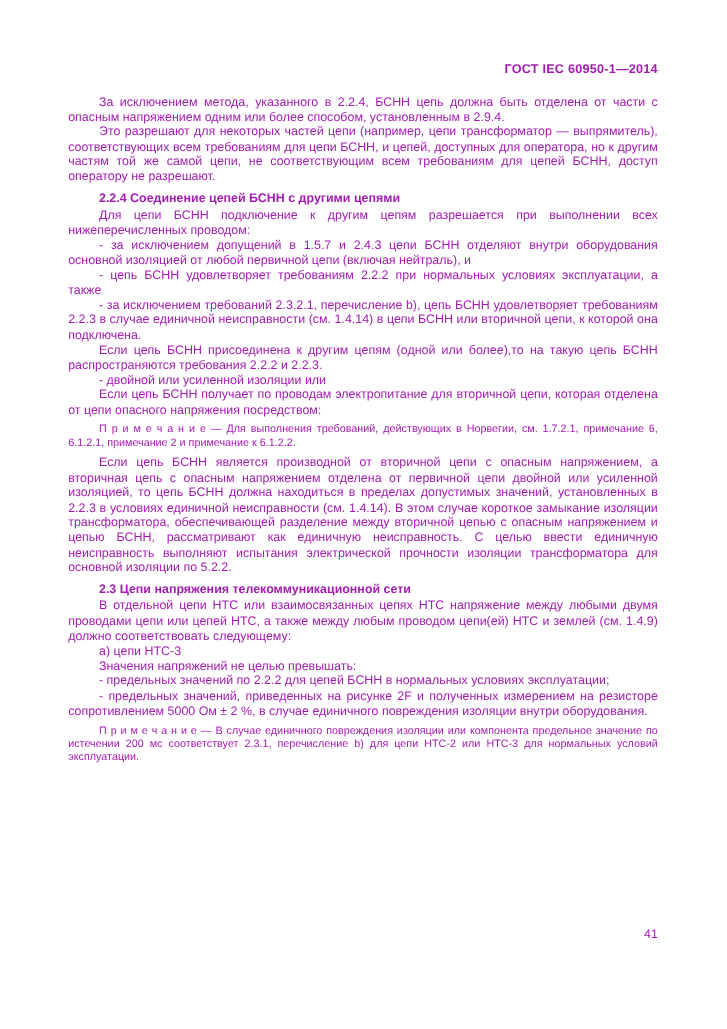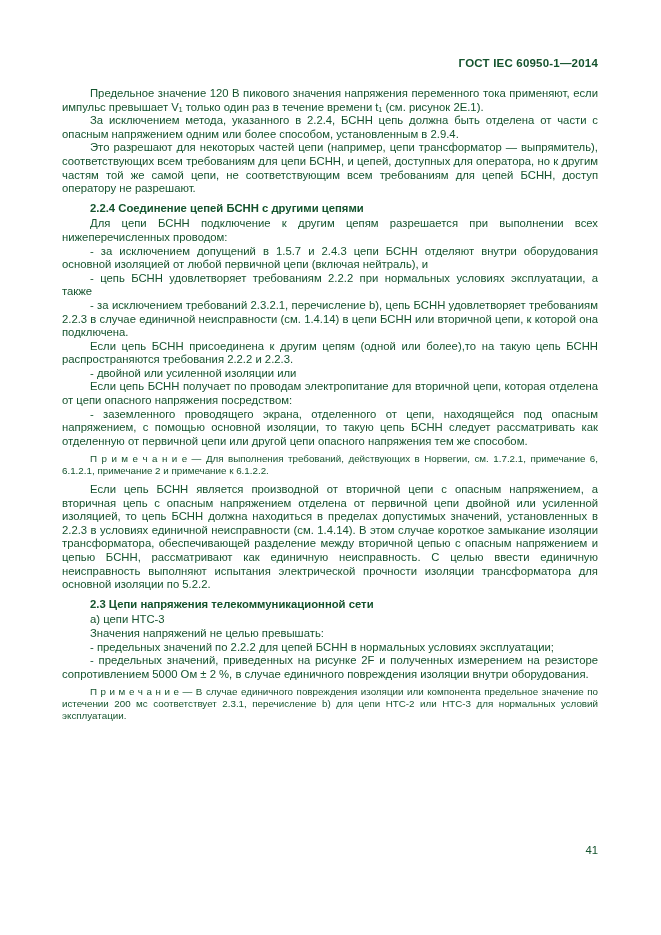--- a/index.html
+++ b/index.html
@@ -6,21 +6,21 @@
     margin: 0;
     padding: 0;
     background: #ffffff;
   }
   .page {
     position: relative;
     width: 661px;
     height: 935px;
     background: #ffffff;
     font-family: "Liberation Sans", "DejaVu Sans", sans-serif;
-    color: #14532d;
+    color: #a21caf;
     overflow: hidden;
   }
   .running-header {
     position: absolute;
     top: 57px;
     left: 62px;
     width: 536px;
     text-align: right;
     font-size: 11.5px;
     font-weight: bold;
@@ -66,35 +66,34 @@
 </style>
 </head>
 <body>
 
 <div class="page">
   <div class="running-header">
     <span>ГОСТ IEC 60950-1—2014</span>
   </div>
 
   <div class="content">
-      <p class="paragraph">Предельное значение 120 В пикового значения напряжения переменного тока применяют, если импульс превышает V₁ только один раз в течение времени t₁ (см. рисунок 2Е.1).</p>
       <p class="paragraph">За исключением метода, указанного в 2.2.4, БСНН цепь должна быть отделена от части с опасным напряжением одним или более способом, установленным в 2.9.4.</p>
       <p class="paragraph">Это разрешают для некоторых частей цепи (например, цепи трансформатор — выпрямитель), соответствующих всем требованиям для цепи БСНН, и цепей, доступных для оператора, но к другим частям той же самой цепи, не соответствующим всем требованиям для цепей БСНН, доступ оператору не разрешают.</p>
       <p class="heading">2.2.4 Соединение цепей БСНН с другими цепями</p>
       <p class="paragraph">Для цепи БСНН подключение к другим цепям разрешается при выполнении всех нижеперечисленных проводом:</p>
       <p class="paragraph">- за исключением допущений в 1.5.7 и 2.4.3 цепи БСНН отделяют внутри оборудования основной изоляцией от любой первичной цепи (включая нейтраль), и</p>
       <p class="paragraph">- цепь БСНН удовлетворяет требованиям 2.2.2 при нормальных условиях эксплуатации, а также</p>
       <p class="paragraph">- за исключением требований 2.3.2.1, перечисление b), цепь БСНН удовлетворяет требованиям 2.2.3 в случае единичной неисправности (см. 1.4.14) в цепи БСНН или вторичной цепи, к которой она подключена.</p>
       <p class="paragraph">Если цепь БСНН присоединена к другим цепям (одной или более),то на такую цепь БСНН распространяются требования 2.2.2 и 2.2.3.</p>
       <p class="paragraph">- двойной или усиленной изоляции или</p>
       <p class="paragraph">Если цепь БСНН получает по проводам электропитание для вторичной цепи, которая отделена от цепи опасного напряжения посредством:</p>
-      <p class="paragraph">- заземленного проводящего экрана, отделенного от цепи, находящейся под опасным напряжением, с помощью основной изоляции, то такую цепь БСНН следует рассматривать как отделенную от первичной цепи или другой цепи опасного напряжения тем же способом.</p>
       <p class="note">П р и м е ч а н и е — Для выполнения требований, действующих в Норвегии, см. 1.7.2.1, примечание 6, 6.1.2.1, примечание 2 и примечание к 6.1.2.2.</p>
       <p class="paragraph">Если цепь БСНН является производной от вторичной цепи с опасным напряжением, а вторичная цепь с опасным напряжением отделена от первичной цепи двойной или усиленной изоляцией, то цепь БСНН должна находиться в пределах допустимых значений, установленных в 2.2.3 в условиях единичной неисправности (см. 1.4.14). В этом случае короткое замыкание изоляции трансформатора, обеспечивающей разделение между вторичной цепью с опасным напряжением и цепью БСНН, рассматривают как единичную неисправность. С целью ввести единичную неисправность выполняют испытания электрической прочности изоляции трансформатора для основной изоляции по 5.2.2.</p>
       <p class="heading">2.3 Цепи напряжения телекоммуникационной сети</p>
+      <p class="paragraph">В отдельной цепи НТС или взаимосвязанных цепях НТС напряжение между любыми двумя проводами цепи или цепей НТС, а также между любым проводом цепи(ей) НТС и землей (см. 1.4.9) должно соответствовать следующему:</p>
       <p class="paragraph">а) цепи НТС-3</p>
       <p class="paragraph">Значения напряжений не целью превышать:</p>
       <p class="paragraph">- предельных значений по 2.2.2 для цепей БСНН в нормальных условиях эксплуатации;</p>
       <p class="paragraph">- предельных значений, приведенных на рисунке 2F и полученных измерением на резисторе сопротивлением 5000 Ом ± 2 %, в случае единичного повреждения изоляции внутри оборудования.</p>
       <p class="note">П р и м е ч а н и е — В случае единичного повреждения изоляции или компонента предельное значение по истечении 200 мс соответствует 2.3.1, перечисление b) для цепи НТС-2 или НТС-3 для нормальных условий эксплуатации.</p>
     </div>
 
   <div class="page-number">41</div>
 </div>
 

